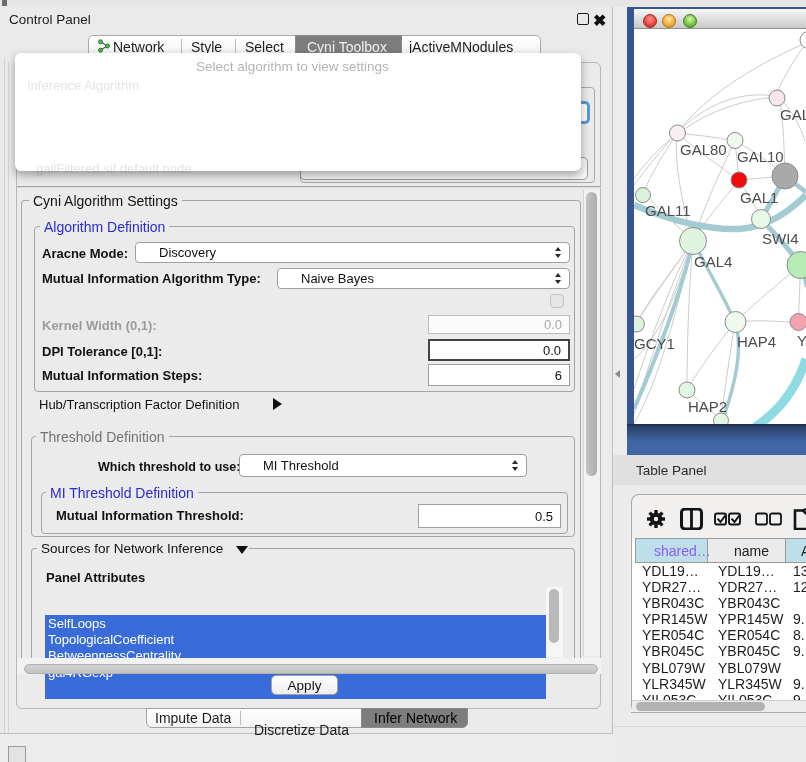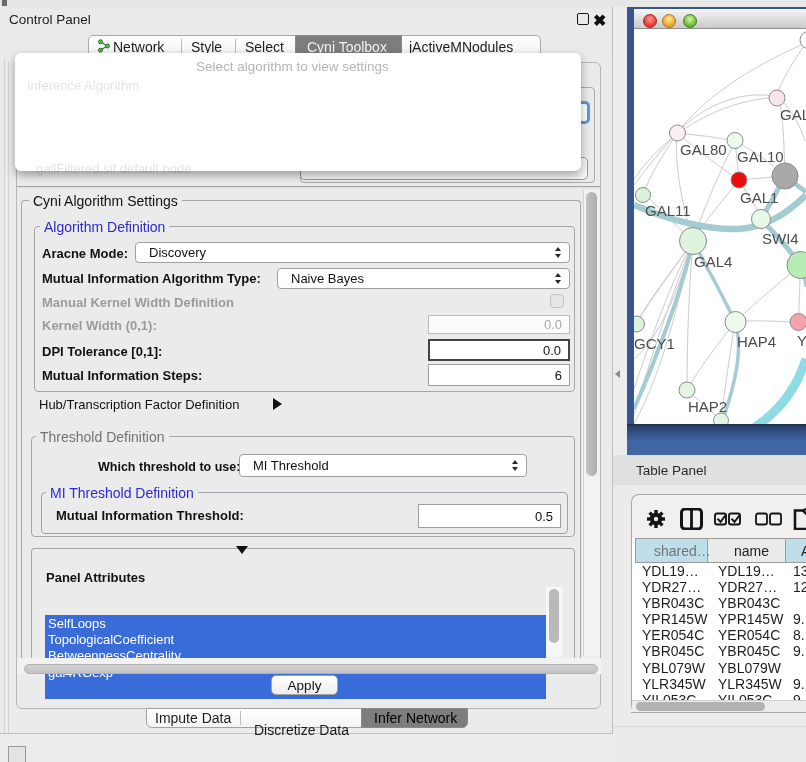--- a/index.html
+++ b/index.html
@@ -5,21 +5,21 @@
   html,body{margin:0;padding:0;}
   body{font-family:"Liberation Sans",sans-serif;}
   #root{position:relative;width:806px;height:762px;background:#ececec;overflow:hidden;}
   .abs{position:absolute;}
   .lbl{font-size:13px;color:#111;white-space:nowrap;}
   .bold{font-weight:bold;}
   .gray{color:#9b9b9b;}
   .combo{position:absolute;background:#fff;border:1px solid #9f9f9f;border-radius:4px;
          font-size:13px;color:#111;display:flex;align-items:center;box-sizing:border-box;
          box-shadow:inset 0 1px 0 #fff;}
-  .combo .tx{padding-left:13px;}
+  .combo .tx{padding-left:23px;}
   .combo .arr{position:absolute;right:8px;top:0;bottom:0;display:flex;flex-direction:column;
               justify-content:center;gap:2.5px;}
   .arr i{display:block;width:0;height:0;border-left:3.5px solid transparent;border-right:3.5px solid transparent;}
   .arr .u{border-bottom:4px solid #2a2a2a;}
   .arr .d{border-top:4px solid #2a2a2a;}
   .field{position:absolute;background:#fff;border:1px solid #9e9e9e;box-sizing:border-box;
          font-size:13px;color:#111;display:flex;align-items:center;justify-content:flex-end;
          padding-right:7px;}
   .grp{position:absolute;border:1px solid #a6a6a6;border-radius:4px;box-sizing:border-box;}
   .grptitle{position:absolute;background:#ebebeb;padding:0 4px;font-size:14px;white-space:nowrap;}
@@ -83,21 +83,20 @@
 
   <div class="abs lbl bold" style="left:42px;top:271px;">Mutual Information Algorithm Type:</div>
   <div class="combo" style="left:277px;top:268px;width:293px;height:21px;">
       <span class="tx">Naive Bayes</span>
       <span class="arr">
         <i class="u"></i>
         <i class="d"></i>
       </span>
     </div>
 
-  <div class="abs lbl bold gray" style="left:42px;top:295px;">Manual Kernel Width Definition</div>
   <div class="abs" style="left:550px;top:294px;width:14px;height:14px;background:#e6e6e6;border:1px solid #c2c2c2;border-radius:4px;box-sizing:border-box;"></div>
 
   <div class="abs lbl bold gray" style="left:42px;top:318px;">Kernel Width (0,1):</div>
   <div class="field" style="left:428px;top:315px;width:142px;height:19px;border-color:#bcbcbc;background:#fbfbfb;color:#a9a9a9;">0.0</div>
 
   <div class="abs lbl bold" style="left:42px;top:344px;">DPI Tolerance [0,1]:</div>
   <div class="field" style="left:428px;top:339px;width:142px;height:22px;border:2px solid #444;">0.0</div>
 
   <div class="abs lbl bold" style="left:42px;top:368px;">Mutual Information Steps:</div>
   <div class="field" style="left:428px;top:364px;width:142px;height:22px;">6</div>
@@ -116,20 +115,21 @@
         <i class="d"></i>
       </span>
     </div>
 
   <div class="grp" style="left:41px;top:492px;width:527px;height:42px;border-color:#a2a2a8;"></div>
   <div class="grptitle" style="left:46px;top:485px;color:#2b2bd0;">MI Threshold Definition</div>
   <div class="abs lbl bold" style="left:56px;top:508px;">Mutual Information Threshold:</div>
   <div class="field" style="left:418px;top:504px;width:143px;height:24px;">0.5</div>
 
   <div class="grp" style="left:31px;top:548px;width:544px;height:110px;border-bottom:none;border-radius:4px 4px 0 0;"></div>
+  <div class="grptitle" style="left:37px;top:541px;color:#111;font-size:13.5px;padding-right:26px;">Sources for Network Inference</div>
   <div class="abs" style="left:236px;top:546px;width:0;height:0;border-top:8px solid #111;border-left:6px solid transparent;border-right:6px solid transparent;"></div>
   <div class="abs lbl bold" style="left:46px;top:570px;">Panel Attributes</div>
   <div class="abs" style="left:45px;top:587px;width:501px;height:84px;background:#3a6cd9;overflow:hidden;margin-top:28px;">
     <div style="font-size:13px;color:#fff;padding:1px 0 0 3px;line-height:16.2px;">SelfLoops<br>TopologicalCoefficient<br>BetweennessCentrality<br>gal4RGexp</div>
   </div>
   <div class="abs" style="left:546px;top:587px;width:17px;height:70px;background:#f6f6f6;"></div>
   <div class="abs" style="left:549px;top:589px;width:10px;height:54px;background:#b9b9b9;border-radius:5px;"></div>
 
   <div class="abs" style="left:583px;top:190px;width:16px;height:466px;background:#f2f2f2;border-left:1px solid #d4d4d4;"></div>
   <div class="abs" style="left:585.5px;top:192px;width:11px;height:284px;background:linear-gradient(90deg,#c3c3c3,#adadad);border-radius:6px;"></div>
@@ -263,21 +263,21 @@
       <rect x="125" y="5.5" width="11" height="11" rx="2" stroke-width="1.8"></rect>
       <path d="M150,2.5 h8 l5,5 v13.5 h-13 z" stroke-width="2.6" fill="#f1f0ee"></path>
       <path d="M157.5,2.5 l5,-2" stroke-width="2"></path>
     </g>
   </svg>
 
   <div class="abs" style="left:632px;top:538px;width:174px;height:162px;background:#fff;"></div>
   <div class="abs" style="left:635px;top:538px;width:73px;height:25px;background:#bedeea;border:1px solid #9b9b9b;box-sizing:border-box;"></div>
   <div class="abs" style="left:707px;top:538px;width:79px;height:25px;background:#eaeaea;border:1px solid #9b9b9b;box-sizing:border-box;"></div>
   <div class="abs" style="left:785px;top:538px;width:21px;height:25px;background:#bedeea;border:1px solid #9b9b9b;border-right:none;box-sizing:border-box;"></div>
-  <div class="abs" style="left:654px;top:543px;font-size:14px;color:#737373;">shared…</div>
+  <div class="abs" style="left:654px;top:543px;font-size:14px;color:#8b5cf6;">shared…</div>
   <div class="abs" style="left:734px;top:543px;font-size:14px;color:#222;">name</div>
   <div class="abs" style="left:801px;top:543px;font-size:14px;color:#222;">A</div>
   <div class="abs" style="left:632px;top:563px;width:174px;height:137px;overflow:hidden;font-size:14px;color:#1e1e1e;">
     <div style="position:absolute;left:10px;top:0px;line-height:16.1px;">YDL19…<br>YDR27…<br>YBR043C<br>YPR145W<br>YER054C<br>YBR045C<br>YBL079W<br>YLR345W<br>YIL053C</div>
     <div style="position:absolute;left:86px;top:0px;line-height:16.1px;">YDL19…<br>YDR27…<br>YBR043C<br>YPR145W<br>YER054C<br>YBR045C<br>YBL079W<br>YLR345W<br>YIL053C</div>
     <div style="position:absolute;left:161px;top:0px;line-height:16.1px;">13<br>12<br>&nbsp;<br>9.<br>8.<br>9.<br>&nbsp;<br>9.<br>9.</div>
   </div>
   <div class="abs" style="left:632px;top:700px;width:174px;height:13px;background:#ececec;border-top:1px solid #cfcfcf;"></div>
   <div class="abs" style="left:636px;top:701.5px;width:129px;height:9px;background:#b2b2b2;border-radius:5px;"></div>
   <div class="abs" style="left:631px;top:712px;width:175px;height:1px;background:#a9a9a9;"></div>

